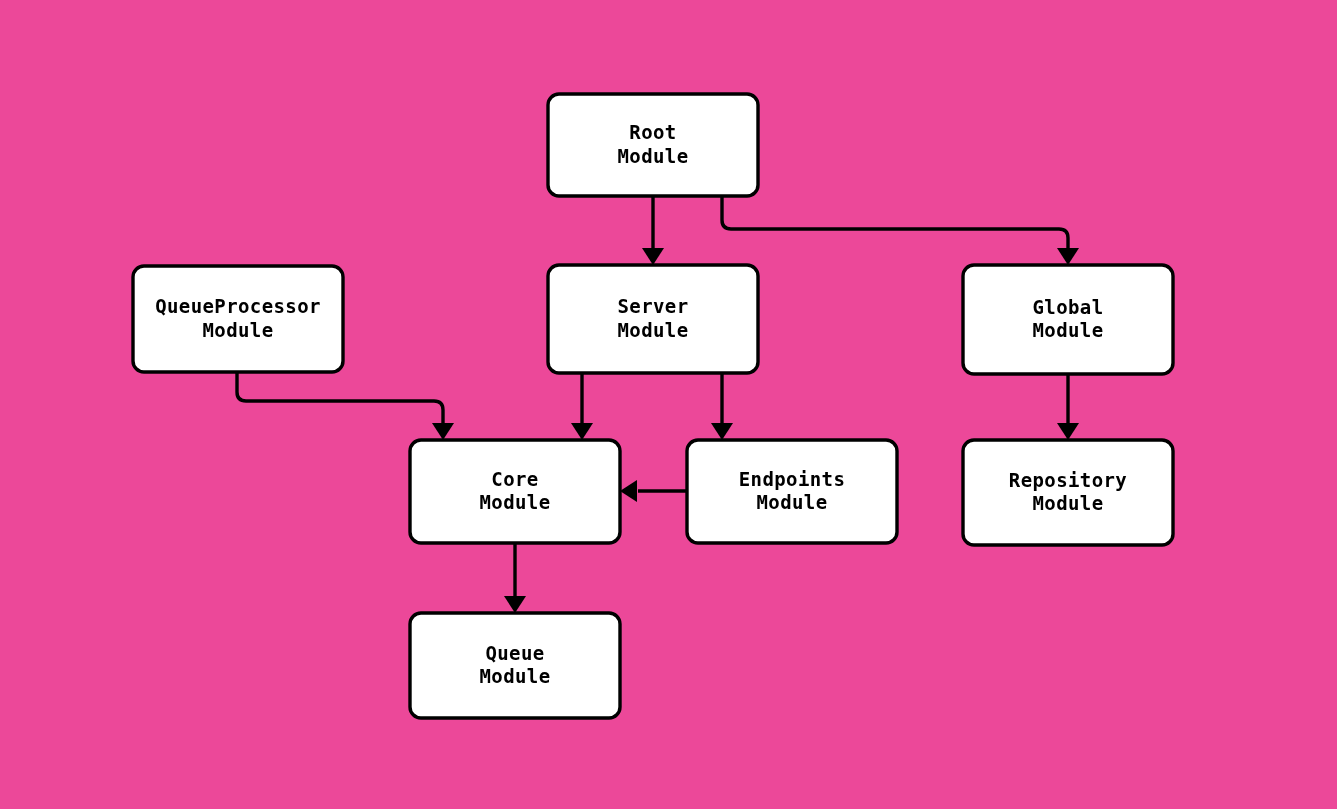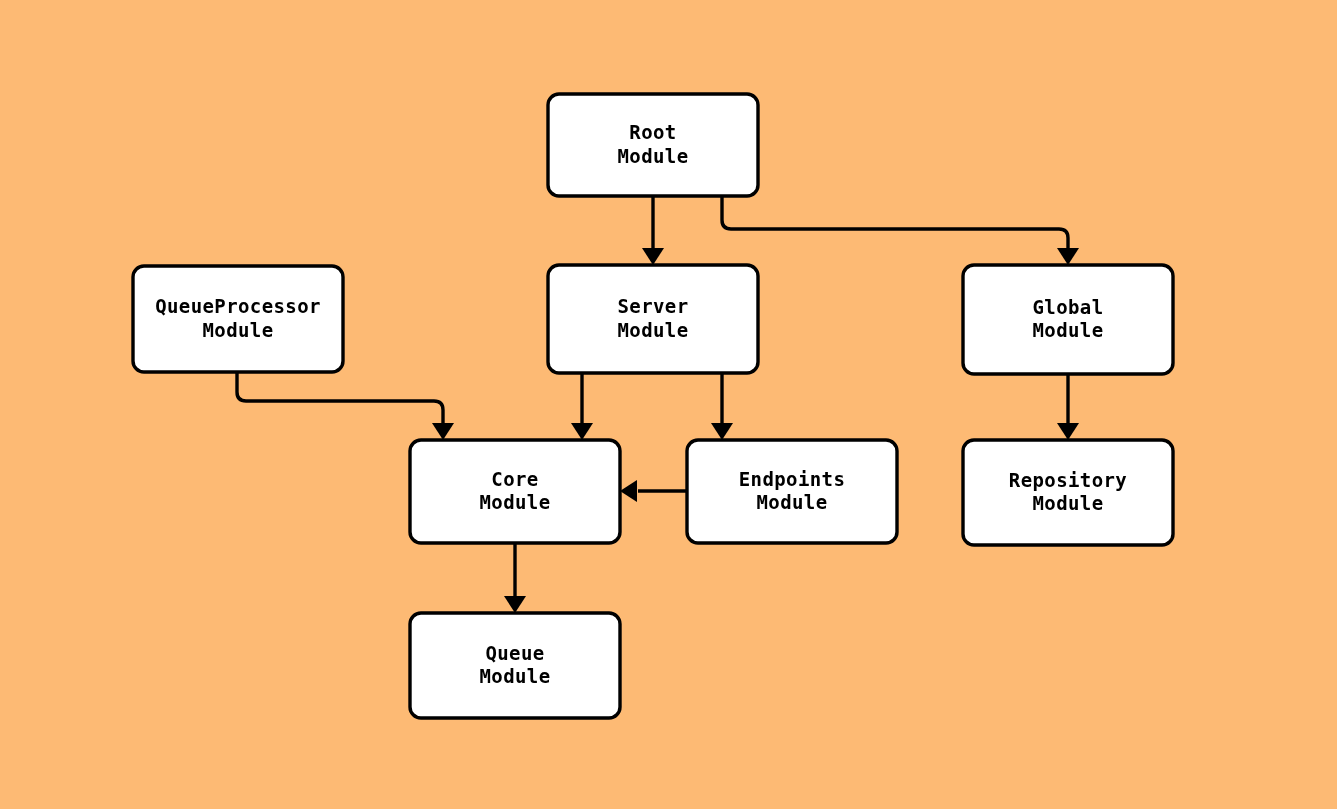--- a/index.html
+++ b/index.html
@@ -11,21 +11,21 @@
   body {
     width: 1337px;
     height: 809px;
     font-family: "DejaVu Sans Mono", monospace;
     overflow: hidden;
   }
   #diagram-root {
     position: relative;
     width: 1337px;
     height: 809px;
-    background: #fdba74;
+    background: #ec4899;
   }
   #diagram-svg {
     position: absolute;
     top: 0;
     left: 0;
     width: 1337px;
     height: 809px;
   }
   .node-box {
     fill: #ffffff;

